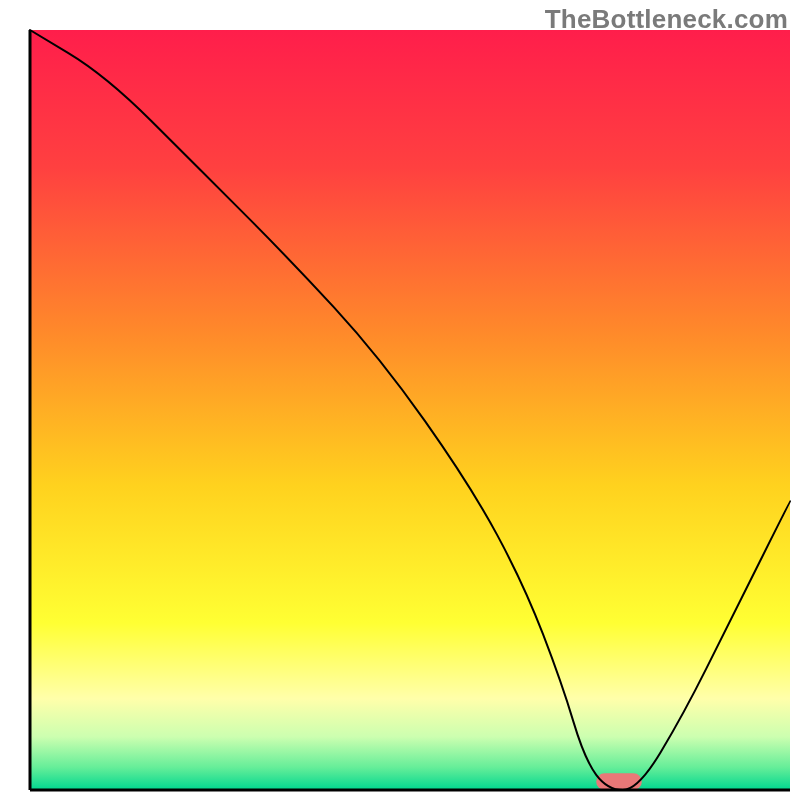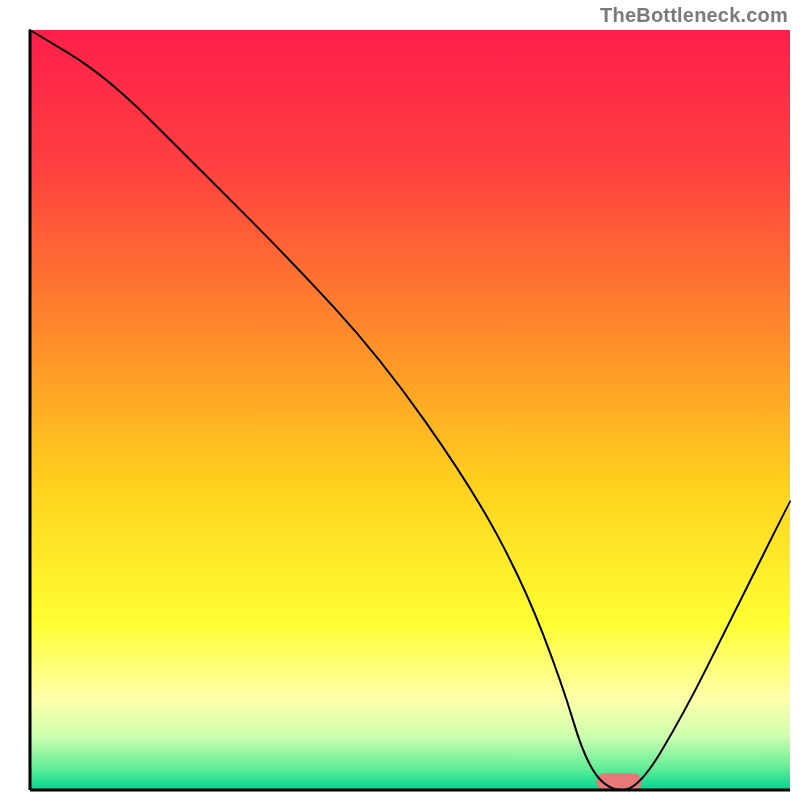--- a/index.html
+++ b/index.html
@@ -12,21 +12,21 @@
   }
   .chart-container {
     position: relative;
     width: 800px;
     height: 800px;
   }
   .watermark {
     position: absolute;
     top: 4px;
     right: 12px;
-    font-size: 20px;
+    font-size: 26px;
     font-weight: bold;
     color: #7a7a7a;
     letter-spacing: 0.2px;
     z-index: 10;
   }
   svg {
     display: block;
   }
 </style>
 </head>

